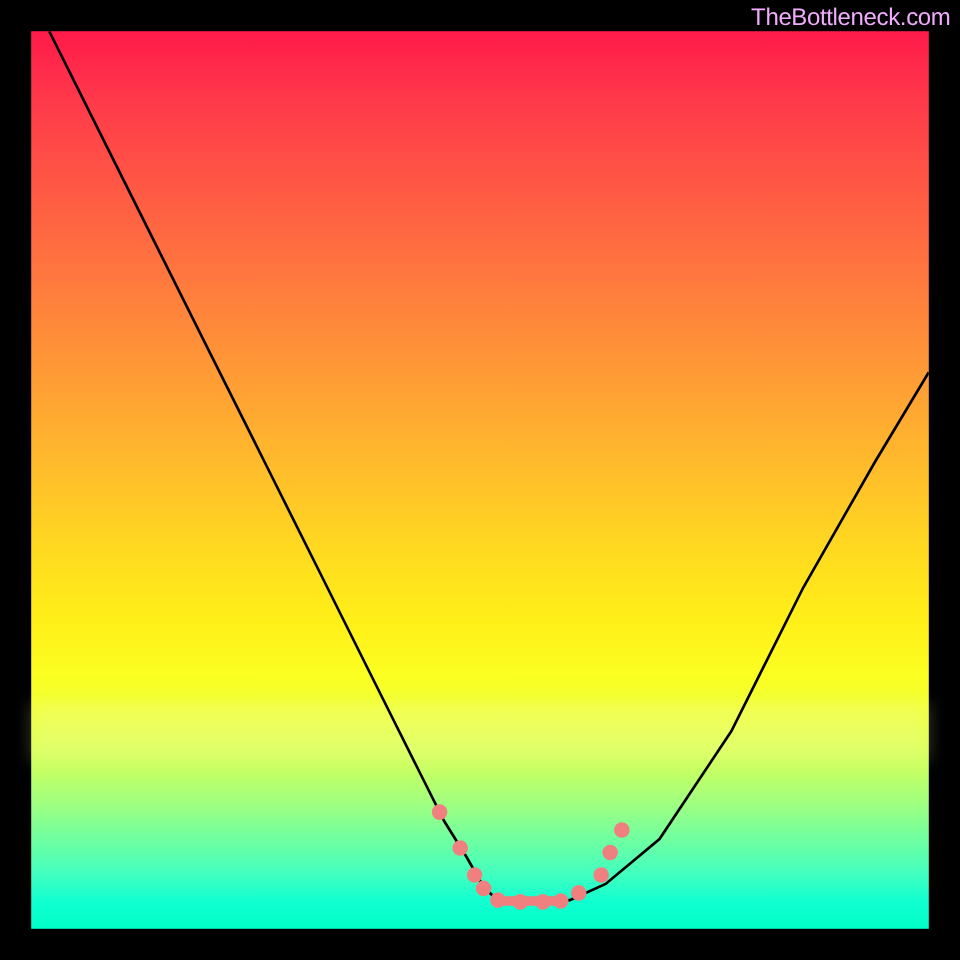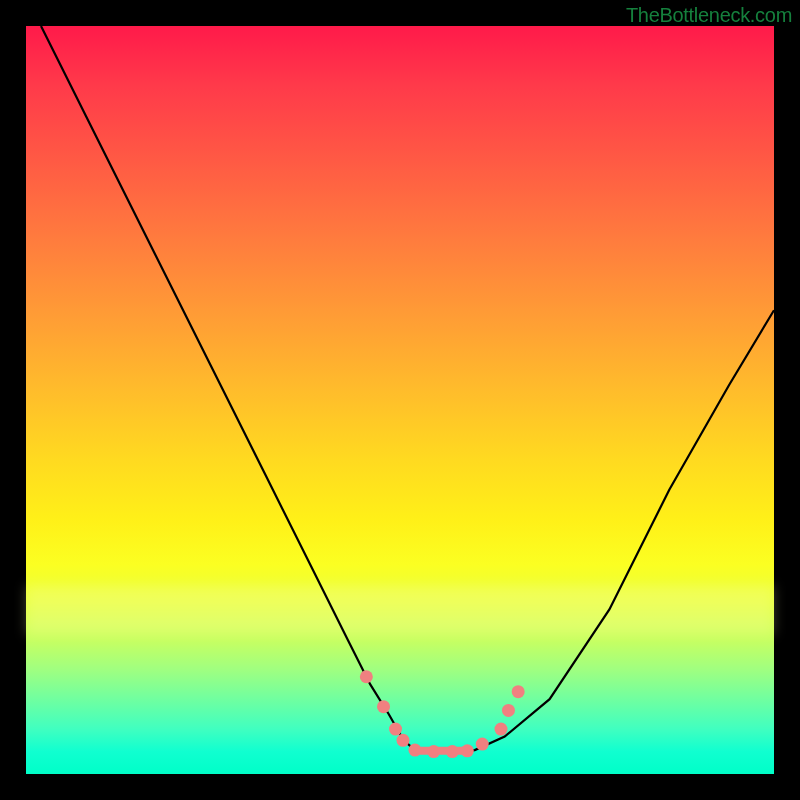--- a/index.html
+++ b/index.html
@@ -69,21 +69,21 @@
   }
   .flat-seg {
     stroke: #f08080;
     stroke-width: 8;
     stroke-linecap: round;
   }
   .watermark {
     position: absolute;
     top: 4px;
     right: 8px;
-    color: #15803d;
+    color: #f0abfc;
     font-size: 20px;
     font-weight: 500;
     letter-spacing: -0.3px;
   }
 </style>
 </head>
 <body>
 
 <div class="frame">
   <div class="plot"></div>

